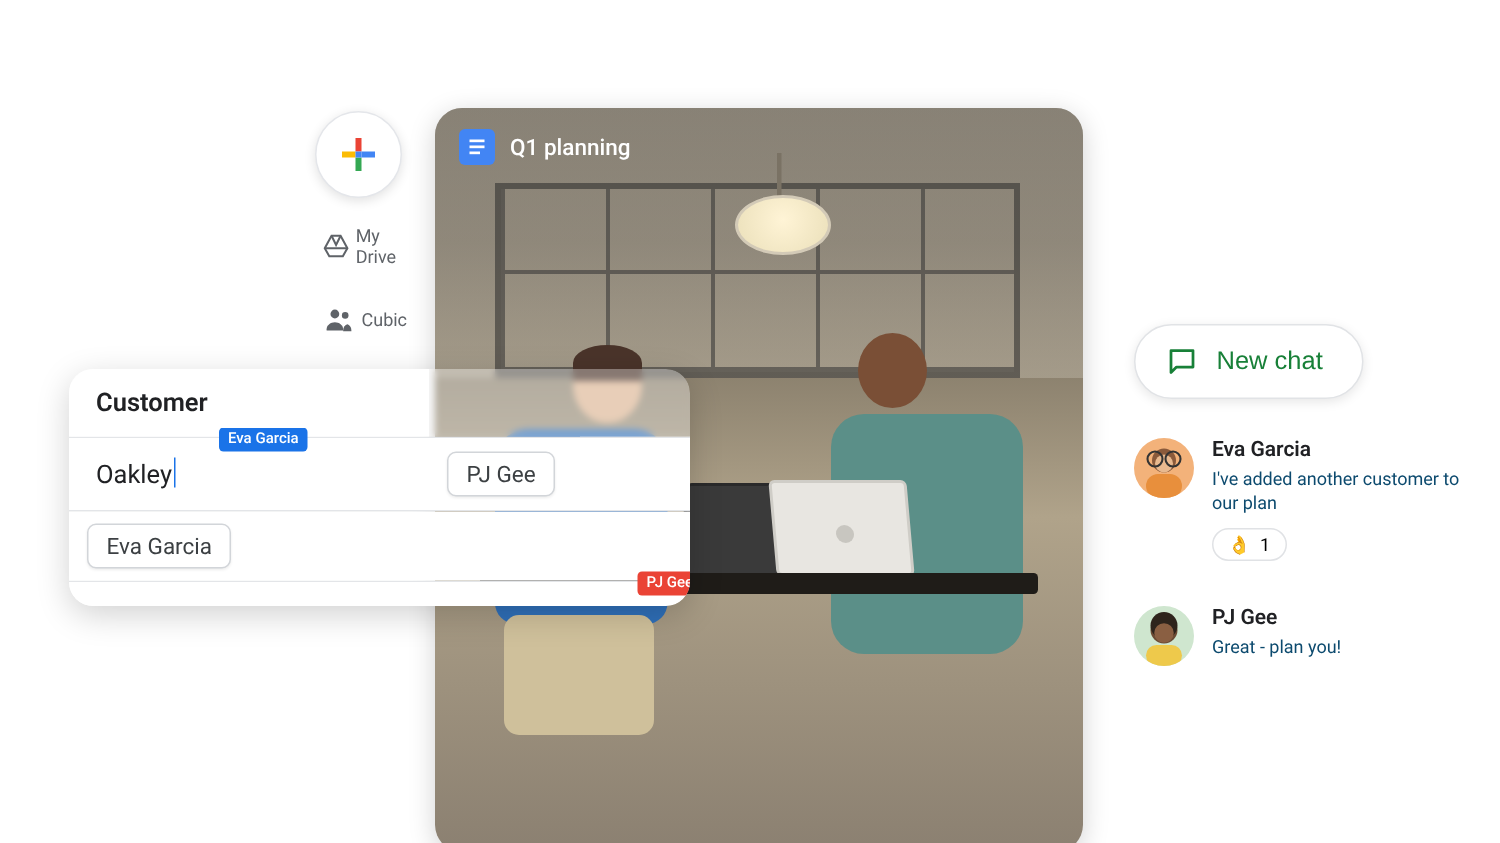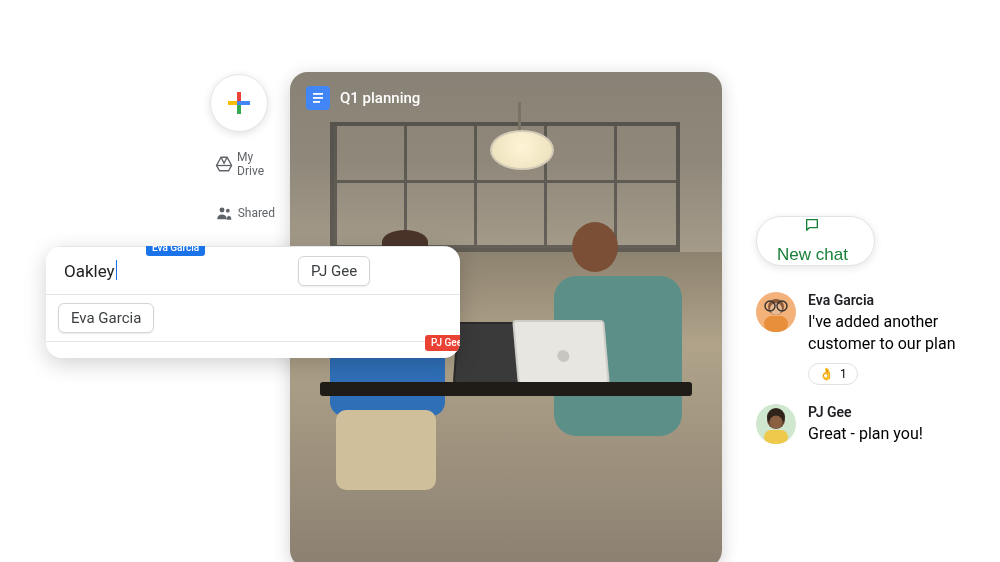--- a/index.html
+++ b/index.html
@@ -175,21 +175,20 @@
     height:50px;
     padding:0 26px 0 20px;
     border-radius:25px;
     background:#fff;
     border:1px solid #e1e3e6;
     box-shadow:0 2px 8px rgba(0,0,0,.10);
     display:flex;
     align-items:center;
     gap:12px;
     cursor:pointer;
-    flex-direction:column;
   }
   .new-chat-btn span {
     color:#188038;
     font-size:17px;
     font-weight:500;
   }
 
   .chat-msg {
     position:absolute;
     left:756px;
@@ -199,21 +198,21 @@
   #msg1 { top:292px; }
   #msg2 { top:404px; }
   .avatar {
     width:40px; height:40px; border-radius:50%;
     flex:0 0 40px;
     overflow:hidden;
   }
   .avatar svg { width:100%; height:100%; display:block; }
   .msg-body { display:flex; flex-direction:column; gap:3px; max-width:180px; }
   .msg-name { font-size:14px; font-weight:600; color:#202124; }
-  .msg-text { font-size:16px; color:#000000; line-height:1.35; }
+  .msg-text { font-size:12px; color:#0c4a6e; line-height:1.35; }
   .reaction {
     margin-top:6px;
     display:inline-flex;
     align-items:center;
     gap:6px;
     border:1px solid #e0e2e5;
     border-radius:14px;
     padding:3px 10px;
     font-size:12px;
     background:#fff;
@@ -243,21 +242,21 @@
   <span>My Drive</span>
 </div>
 
 <div id="shared" class="drive-sidebar-item">
   <svg width="22" height="22" viewBox="0 0 24 24" fill="#5f6368">
     <circle cx="9" cy="8" r="3.2"></circle>
     <circle cx="16.5" cy="9" r="2.4"></circle>
     <path d="M3 19c0-3 3-5 6-5s6 2 6 5v1H3z"></path>
     <path d="M15 20c0-2.2 1.1-4 3-4.6 1.4.4 3 1.8 3 4.6v.6h-6z"></path>
   </svg>
-  <span>Shared</span>
+  <span>Cubic</span>
 </div>
 
 <div class="photo-card">
   <div class="photo-overlay">
     <div class="wall"></div>
     <div class="window"></div>
     <div class="lamp"></div>
     <div class="personA">
         <div class="hair"></div>
         <div class="head"></div>
@@ -279,20 +278,21 @@
           <rect x="2" y="6" width="10" height="1.8" fill="#fff"></rect>
           <rect x="2" y="10" width="7" height="1.8" fill="#fff"></rect>
         </svg>
     </span>
     <span>Q1 planning</span>
   </div>
 </div>
 
 <div class="table-overlay">
   <div class="thead">
+    <div class="th customer">Customer</div>
   </div>
 
   <div class="trow">
     <div class="tcell-cust">
       <span>Oakley</span><span class="cursor-caret"></span>
       <span class="user-flag flag-eva">Eva Garcia</span>
     </div>
     <div class="tcell-assn">
       <span class="assn-chip">PJ Gee</span>
     </div>

